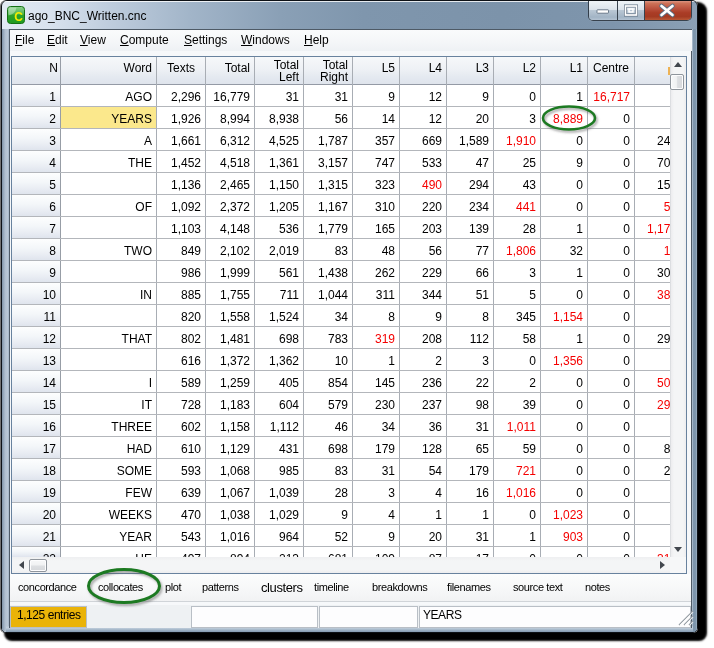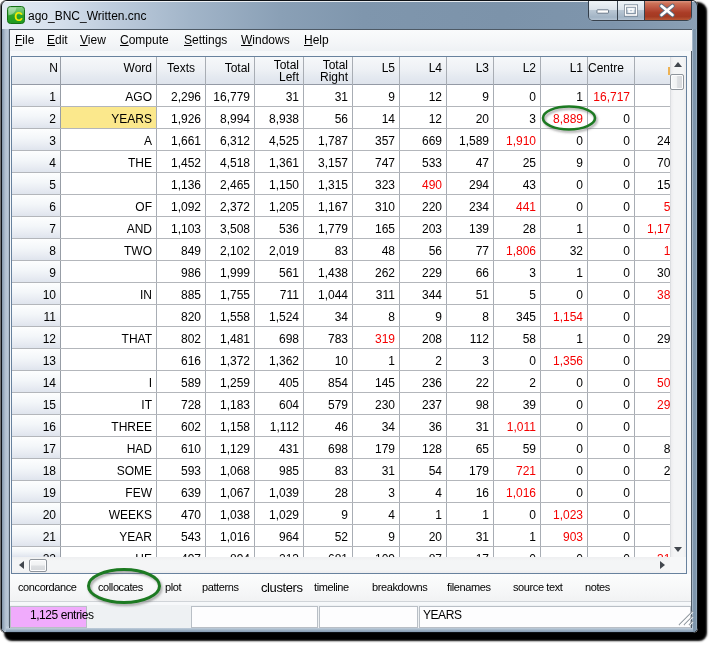--- a/index.html
+++ b/index.html
@@ -83,21 +83,21 @@
 <div class="ht" style="left:49px;top:5px;width:91px;text-align:right">Word</div>
 <div class="ht" style="left:145px;top:5px;width:48px;text-align:center">Texts</div>
 <div class="ht" style="left:194px;top:5px;width:44px;text-align:right">Total</div>
 <div class="ht" style="left:243px;top:2px;width:44px;text-align:right">Total<br>Left</div>
 <div class="ht" style="left:292px;top:2px;width:44px;text-align:right">Total<br>Right</div>
 <div class="ht" style="left:341px;top:5px;width:42px;text-align:right">L5</div>
 <div class="ht" style="left:388px;top:5px;width:42px;text-align:right">L4</div>
 <div class="ht" style="left:435px;top:5px;width:42px;text-align:right">L3</div>
 <div class="ht" style="left:482px;top:5px;width:42px;text-align:right">L2</div>
 <div class="ht" style="left:529px;top:5px;width:42px;text-align:right">L1</div>
-<div class="ht" style="left:576px;top:5px;width:46px;text-align:left">Centre</div>
+<div class="ht" style="left:576px;top:5px;width:46px;text-align:center">Centre</div>
 <div style="position:absolute;left:0;top:28px;width:48px;height:21px;background:linear-gradient(180deg,#fdfefe 0%,#f3f6f9 45%,#e7ebf2 80%,#dfe4ed 100%);border-bottom:1px solid #9aa1ab;"></div>
 <div class="c" style="left:0;top:28px;width:44px">1</div>
 <div style="position:absolute;left:0;top:50px;width:48px;height:21px;background:linear-gradient(180deg,#fdfefe 0%,#f3f6f9 45%,#e7ebf2 80%,#dfe4ed 100%);border-bottom:1px solid #9aa1ab;"></div>
 <div class="c" style="left:0;top:50px;width:44px">2</div>
 <div style="position:absolute;left:0;top:72px;width:48px;height:21px;background:linear-gradient(180deg,#fdfefe 0%,#f3f6f9 45%,#e7ebf2 80%,#dfe4ed 100%);border-bottom:1px solid #9aa1ab;"></div>
 <div class="c" style="left:0;top:72px;width:44px">3</div>
 <div style="position:absolute;left:0;top:94px;width:48px;height:21px;background:linear-gradient(180deg,#fdfefe 0%,#f3f6f9 45%,#e7ebf2 80%,#dfe4ed 100%);border-bottom:1px solid #9aa1ab;"></div>
 <div class="c" style="left:0;top:94px;width:44px">4</div>
 <div style="position:absolute;left:0;top:116px;width:48px;height:21px;background:linear-gradient(180deg,#fdfefe 0%,#f3f6f9 45%,#e7ebf2 80%,#dfe4ed 100%);border-bottom:1px solid #9aa1ab;"></div>
 <div class="c" style="left:0;top:116px;width:44px">5</div>
@@ -211,23 +211,22 @@
 <div class="c" style="left:194px;top:138px;width:44px">2,372</div>
 <div class="c" style="left:243px;top:138px;width:44px">1,205</div>
 <div class="c" style="left:292px;top:138px;width:44px">1,167</div>
 <div class="c" style="left:341px;top:138px;width:42px">310</div>
 <div class="c" style="left:388px;top:138px;width:42px">220</div>
 <div class="c" style="left:435px;top:138px;width:42px">234</div>
 <div class="c r" style="left:482px;top:138px;width:42px">441</div>
 <div class="c" style="left:529px;top:138px;width:42px">0</div>
 <div class="c" style="left:576px;top:138px;width:42px">0</div>
 <div class="c r" style="left:623px;top:138px;width:42px">56</div>
-<div class="c" style="left:49px;top:160px;width:91px">AND</div>
 <div class="c" style="left:145px;top:160px;width:44px">1,103</div>
-<div class="c" style="left:194px;top:160px;width:44px">3,508</div>
+<div class="c" style="left:194px;top:160px;width:44px">4,148</div>
 <div class="c" style="left:243px;top:160px;width:44px">536</div>
 <div class="c" style="left:292px;top:160px;width:44px">1,779</div>
 <div class="c" style="left:341px;top:160px;width:42px">165</div>
 <div class="c" style="left:388px;top:160px;width:42px">203</div>
 <div class="c" style="left:435px;top:160px;width:42px">139</div>
 <div class="c" style="left:482px;top:160px;width:42px">28</div>
 <div class="c" style="left:529px;top:160px;width:42px">1</div>
 <div class="c" style="left:576px;top:160px;width:42px">0</div>
 <div class="c r" style="left:623px;top:160px;width:42px">1,171</div>
 <div class="c" style="left:49px;top:182px;width:91px">TWO</div>
@@ -418,21 +417,21 @@
         <span style="position:absolute;left:155px;top:0;line-height:27px;font-size:11px;letter-spacing:-0.4px">plot</span>
         <span style="position:absolute;left:192px;top:0;line-height:27px;font-size:11px;letter-spacing:-0.4px">patterns</span>
         <span style="position:absolute;left:251px;top:0;line-height:27px;font-size:13px;letter-spacing:-0.4px">clusters</span>
         <span style="position:absolute;left:304px;top:0;line-height:27px;font-size:11px;letter-spacing:-0.4px">timeline</span>
         <span style="position:absolute;left:362px;top:0;line-height:27px;font-size:11px;letter-spacing:-0.4px">breakdowns</span>
         <span style="position:absolute;left:437px;top:0;line-height:27px;font-size:11px;letter-spacing:-0.4px">filenames</span>
         <span style="position:absolute;left:503px;top:0;line-height:27px;font-size:11px;letter-spacing:-0.4px">source text</span>
         <span style="position:absolute;left:575px;top:0;line-height:27px;font-size:11px;letter-spacing:-0.4px">notes</span>
       </div>
   <div id="status">
-        <div style="position:absolute;left:0px;top:1px;width:77px;height:22px;background:#f0abfc;border:1px solid #b9bfc6;line-height:17px;padding-left:19px;letter-spacing:-0.45px;box-sizing:border-box;white-space:nowrap">1,125 entries</div>
+        <div style="position:absolute;left:0px;top:1px;width:77px;height:22px;background:#eab308;border:1px solid #b9bfc6;line-height:17px;padding-left:6px;letter-spacing:-0.45px;box-sizing:border-box;white-space:nowrap">1,125 entries</div>
         <div style="position:absolute;left:181px;top:1px;width:127px;height:22px;background:#fdfdfe;border:1px solid #b9bfc6;line-height:17px;padding-left:3px;letter-spacing:-0.45px;box-sizing:border-box;white-space:nowrap"></div>
         <div style="position:absolute;left:309px;top:1px;width:99px;height:22px;background:#fdfdfe;border:1px solid #b9bfc6;line-height:17px;padding-left:3px;letter-spacing:-0.45px;box-sizing:border-box;white-space:nowrap"></div>
         <div style="position:absolute;left:409px;top:1px;width:272px;height:22px;background:#fdfdfe;border:1px solid #b9bfc6;line-height:17px;padding-left:3px;letter-spacing:-0.45px;box-sizing:border-box;white-space:nowrap">YEARS</div>
    <svg style="position:absolute;right:-3px;top:4px" width="17" height="17" viewBox="0 0 17 17">
     <path d="M16 2 L2 16 M16 7 L7 16 M16 12 L12 16" stroke="#9aa1a8" stroke-width="1.4"></path>
     <path d="M16 3.2 L3.2 16 M16 8.2 L8.2 16 M16 13.2 L13.2 16" stroke="#fdfdfd" stroke-width="1"></path>
    </svg>
   </div>
  </div>
 </div>

